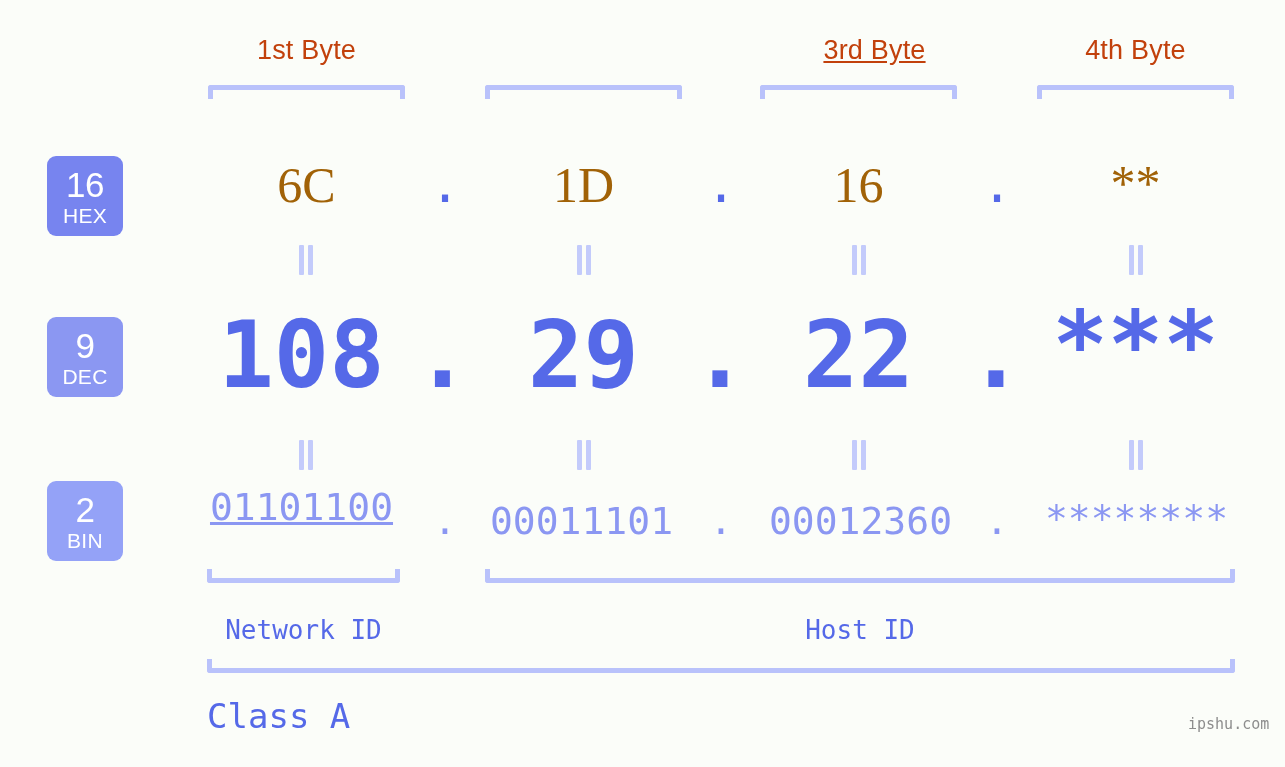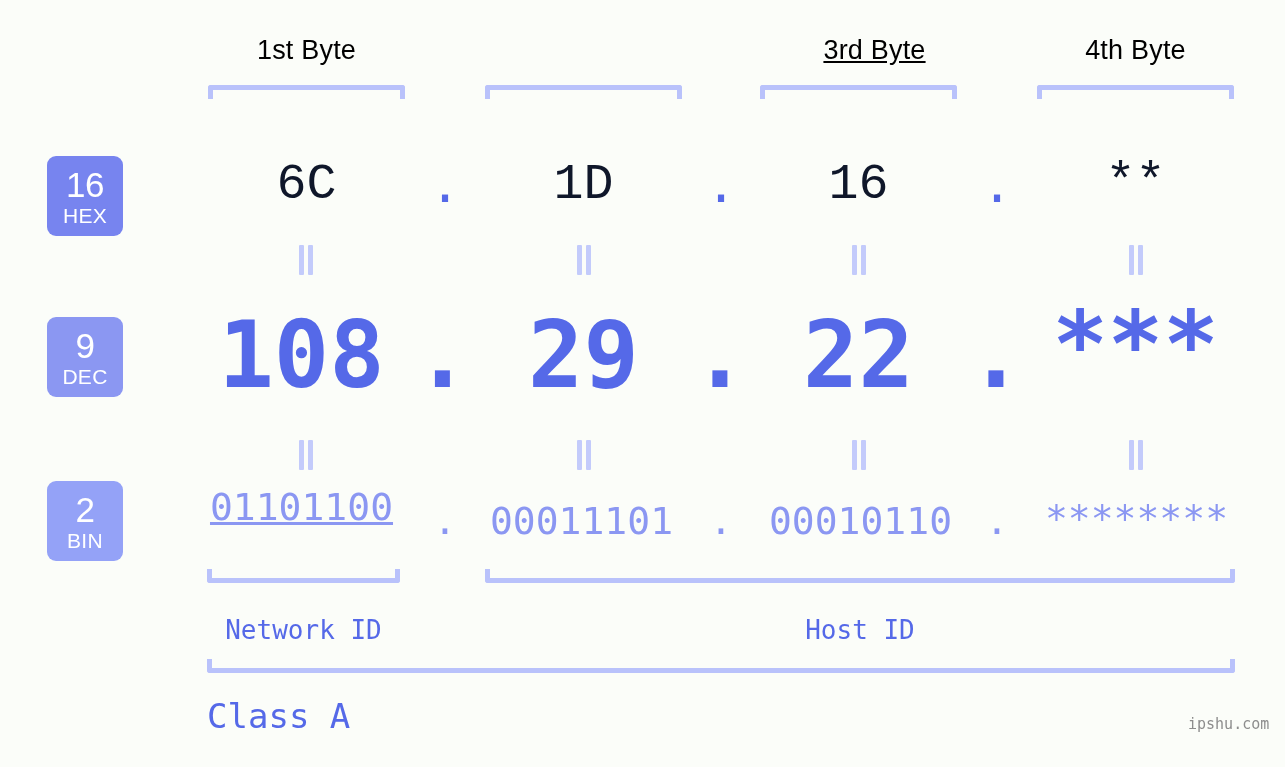--- a/index.html
+++ b/index.html
@@ -22,21 +22,21 @@
     width: 1285px;
     height: 767px;
   }
 
   
   .byte-label {
     position: absolute;
     text-align: center;
     font-family: "Liberation Sans", sans-serif;
     font-size: 27px;
-    color: #000000;
+    color: #c2410c;
     letter-spacing: 0.2px;
     white-space: nowrap;
     line-height: 1;
   }
 
   
   .bracket-down {
     position: absolute;
     border-top: 5px solid #b9c2fb;
     border-left: 5px solid #b9c2fb;
@@ -84,22 +84,22 @@
   
   .cell {
     position: absolute;
     text-align: center;
     white-space: nowrap;
     line-height: 1;
   }
 
   .row-hex .cell {
     font-size: 50px;
-    color: #0f172a;
-    font-family: Liberation Mono, monospace;
+    color: #a16207;
+    font-family: Liberation Serif, serif;
   }
   .row-dec .cell {
     font-size: 92px;
     color: #5569e8;
     font-family: "DejaVu Sans Mono", monospace;
     font-weight: 700;
   }
   .row-bin .cell {
     font-size: 38px;
     color: #8b97f2;
@@ -256,21 +256,21 @@
   <div class="badge" style="left:47px; top:481px; background:#94a2f7;">
     <span class="num">2</span>
     <span class="name">BIN</span>
   </div>
 
   <div class="row-bin">
     <div class="cell" style="left:198px; top:488px; width:207px;text-decoration:underline;">01101100</div>
     <div class="dot dot-bin" style="left:405px; top:502px; width:80px;">.</div>
     <div class="cell" style="left:478px; top:502px; width:207px;">00011101</div>
     <div class="dot dot-bin" style="left:682px; top:502px; width:78px;">.</div>
-    <div class="cell" style="left:757px; top:502px; width:207px;">00010110</div>
+    <div class="cell" style="left:757px; top:502px; width:207px;">00012360</div>
     <div class="dot dot-bin" style="left:957px; top:502px; width:80px;">.</div>
     <div class="cell" style="left:1033px; top:500px; width:207px;">********</div>
   </div>
 
   <div class="bracket-up" style="left:207px; top:569px; width:193px;"></div>
   <div class="bracket-up" style="left:485px; top:569px; width:750px;"></div>
 
   <div class="id-label" style="left:485px; top:617px; width:750px;">Host ID</div>
   <div class="id-label" style="left:207px; top:617px; width:193px;">Network ID</div>
 

